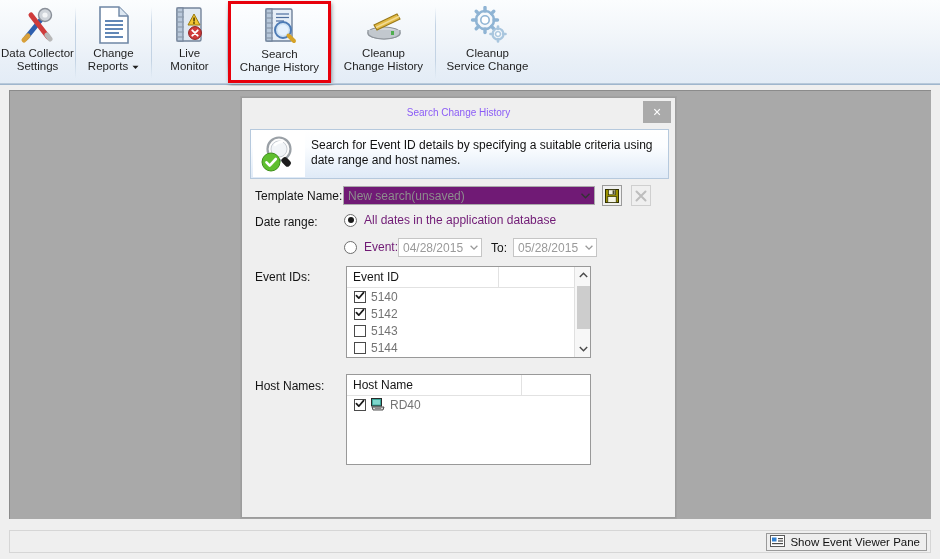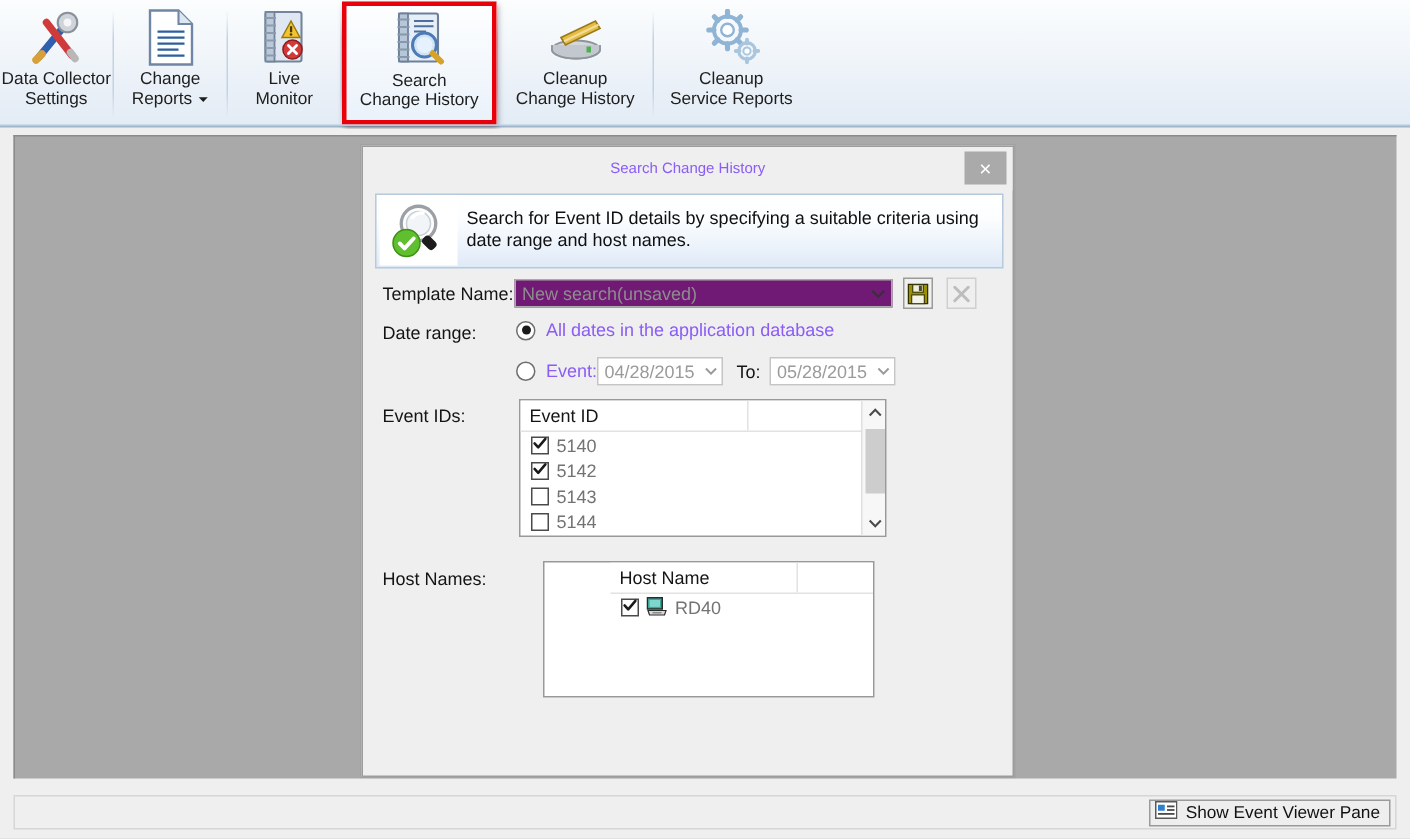--- a/index.html
+++ b/index.html
@@ -198,21 +198,21 @@
     width: 13px; height: 13px; border-radius: 50%;
     border: 1px solid #6e6e6e;
     background: #ffffff;
     box-sizing: border-box;
     position: relative; flex: 0 0 auto;
   }
   .radio.on::after {
     content: ""; position: absolute; left: 2.5px; top: 2.5px;
     width: 6px; height: 6px; border-radius: 50%; background: #1a1a1a;
   }
-  .radio-row .lbl { font-size: 12px; color: #8b5cf6; }
+  .radio-row .lbl { font-size: 12px; color: #701a75; }
 
   .datebox {
     position: absolute;
     height: 19px; width: 84px;
     border: 1px solid #c5c5c5;
     background: #ffffff;
     box-sizing: border-box;
     display: flex; align-items: center;
   }
   .datebox .val { font-size: 12px; color: #9a9a9a; padding-left: 4px; flex: 1 1 auto; }
@@ -400,21 +400,21 @@
               <g stroke="#a9c6de" stroke-width="2.6" stroke-linecap="round">
                 <path d="M29 20.5 V23"></path>
                 <path d="M29 33 V35.5"></path>
                 <path d="M21.5 28 H24"></path>
                 <path d="M34 28 H36.5"></path>
               </g>
               <circle cx="29" cy="28" r="2.4" fill="#ffffff" stroke="#a9c6de" stroke-width="1.3"></circle>
             </svg>
           </div>
           <div class="lbl">Cleanup</div>
-          <div class="lbl"><span>Service Reports</span></div>
+          <div class="lbl"><span>Service Change</span></div>
         </div>
       </div>
   </div>
   <div class="ribbon-bottomline"></div>
 
   <div class="client">
     <div class="client-inner"></div>
   </div>
 
   <div class="dialog">
@@ -532,21 +532,21 @@
           <div class="sb-thumb"></div>
           <div class="sb-arrow bottom">
             <svg width="9" height="6" viewBox="0 0 9 6">
                 <path d="M0.8 1 L4.5 4.8 L8.2 1" stroke="#4a4a4a" stroke-width="1.4" fill="none"></path>
               </svg>
           </div>
         </div>
       </div>
 
       <div class="row flabel" style="left:13px; top:195px;">Host Names:</div>
-      <div class="listbox" style="left:120px; top:190px; width:221px; height:91px;padding-left:44px;">
+      <div class="listbox" style="left:104px; top:190px; width:245px; height:91px;">
         <div class="lb-head">
           <div class="col" style="width:175px;">Host Name</div>
           <div class="col" style="width:68px; border-right:none;"></div>
         </div>
         <div id="host-rows">
             <div class="lb-row">
               <span class="cb">
                 <svg width="10" height="10" viewBox="0 0 10 10" style="position:absolute;left:0;top:-1px">
                   <path d="M1.4 4.6 L3.8 7.2 L8.6 1.6" stroke="#1a1a1a" stroke-width="1.7" fill="none" stroke-linecap="round" stroke-linejoin="round"></path>
                 </svg>

